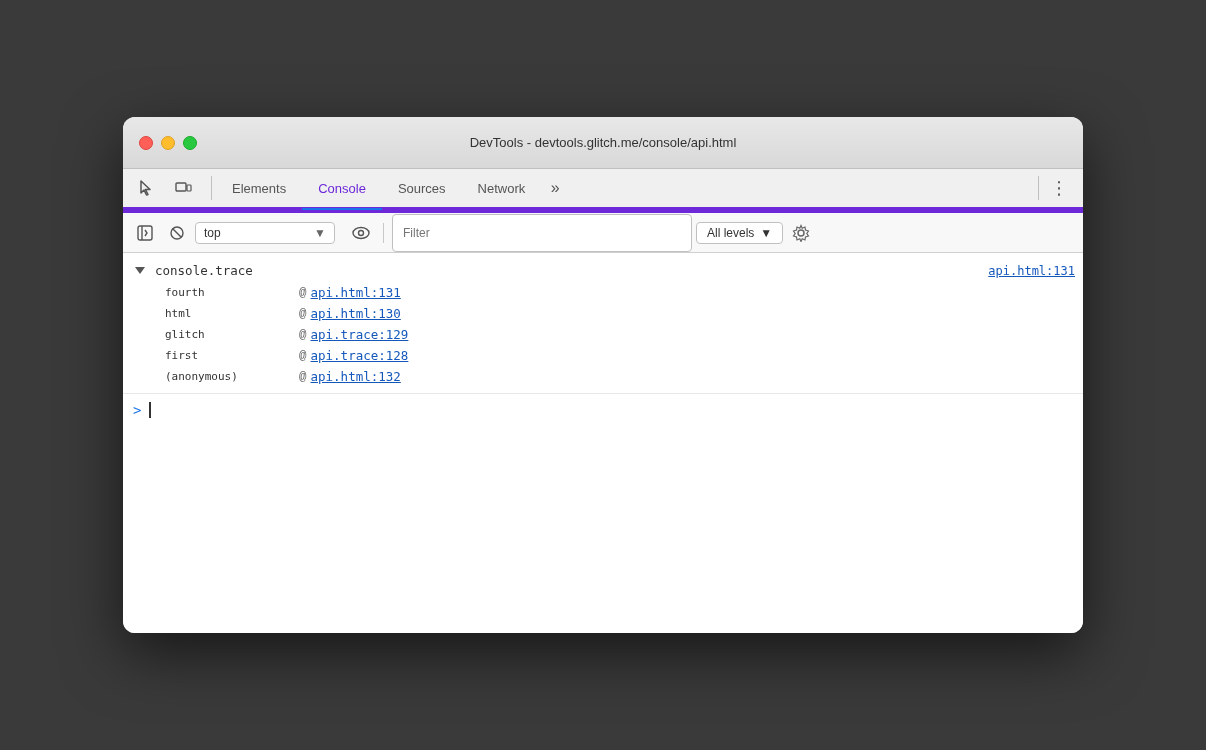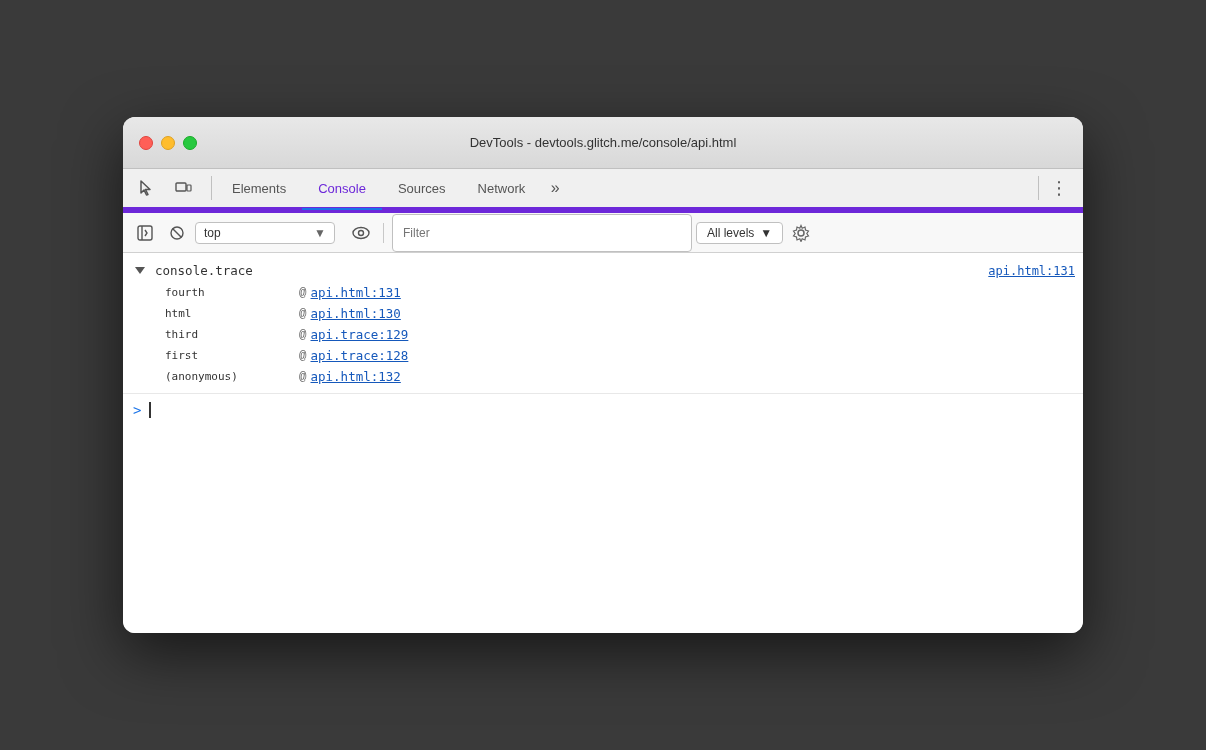--- a/index.html
+++ b/index.html
@@ -469,21 +469,21 @@
         <a class="trace-link">api.html:131</a>
       </div>
 
       <div class="trace-row">
         <span class="trace-func">html</span>
         <span class="trace-at">@</span>
         <a class="trace-link">api.html:130</a>
       </div>
 
       <div class="trace-row">
-        <span class="trace-func">third</span>
+        <span class="trace-func">glitch</span>
         <span class="trace-at">@</span>
         <a class="trace-link">api.trace:129</a>
       </div>
 
       <div class="trace-row">
         <span class="trace-func">first</span>
         <span class="trace-at">@</span>
         <a class="trace-link">api.trace:128</a>
       </div>
 

